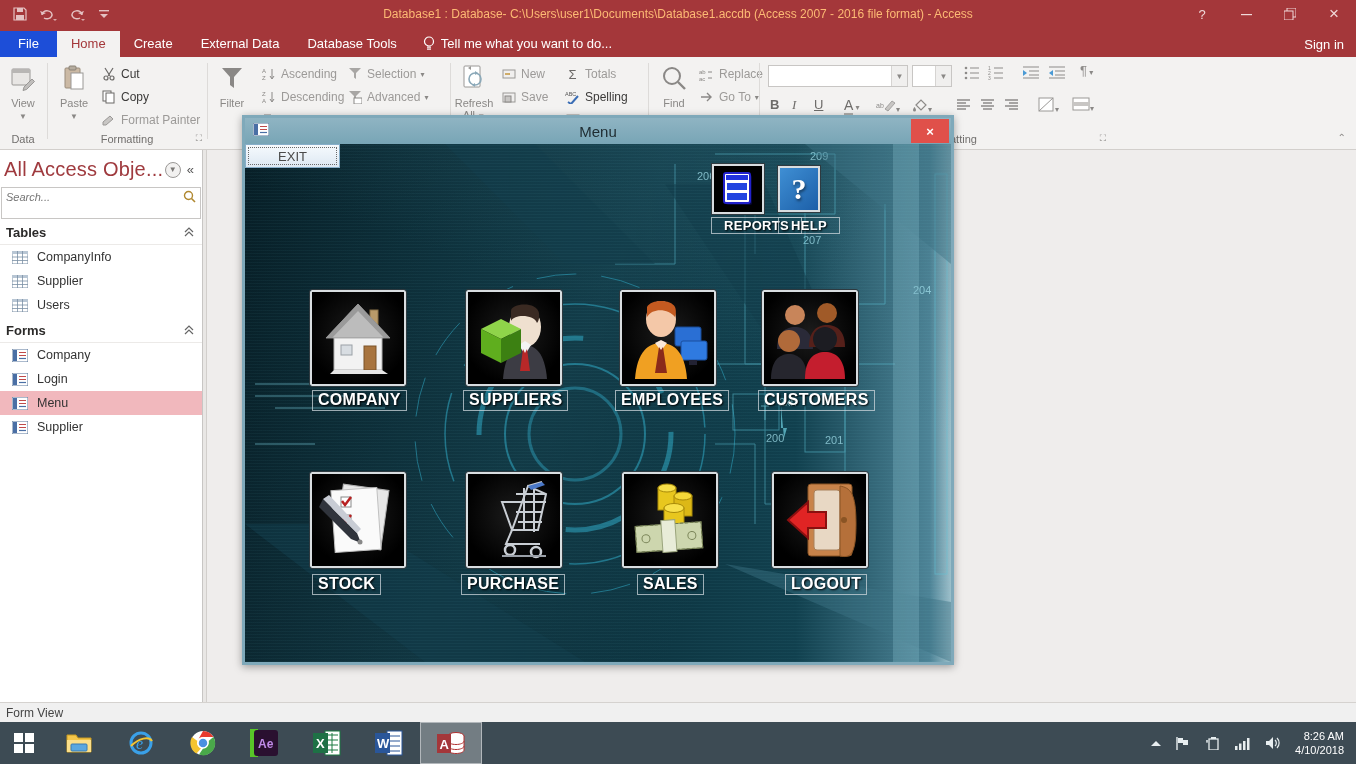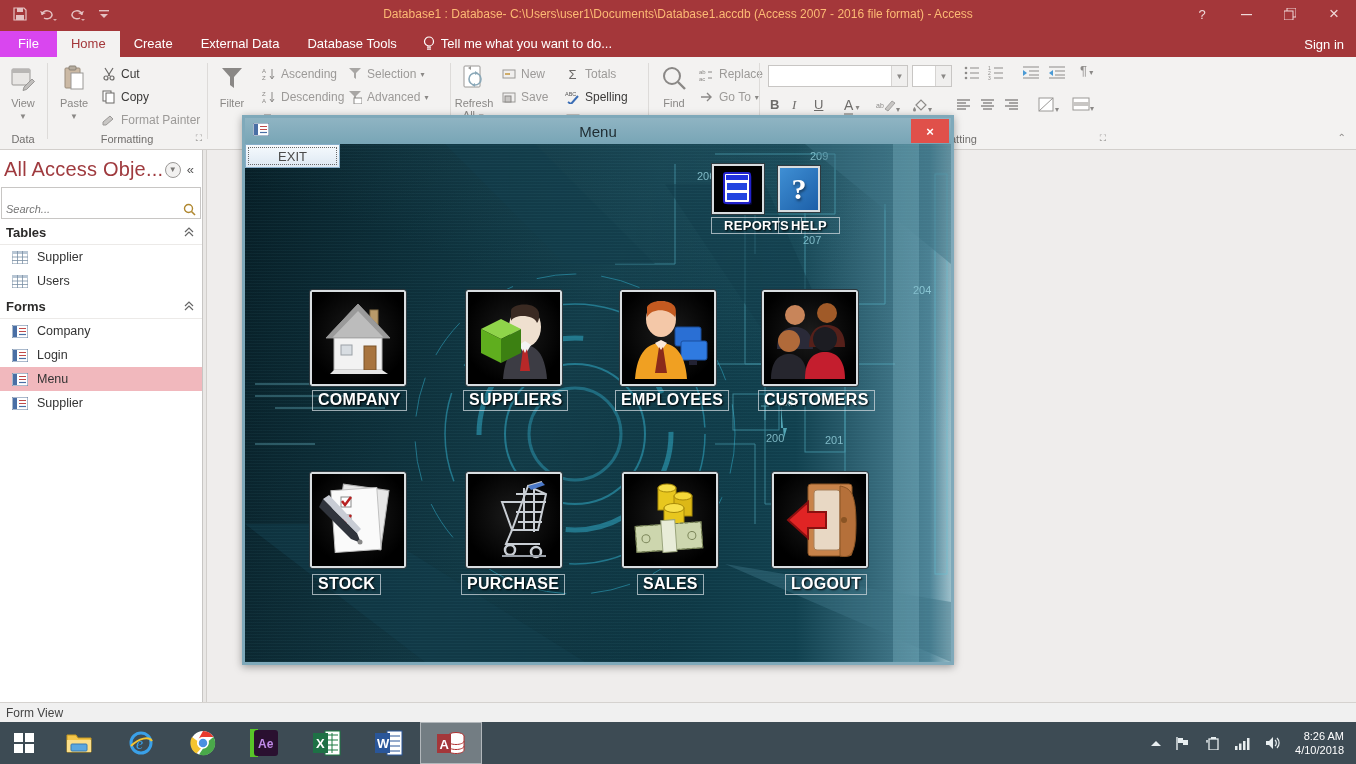--- a/index.html
+++ b/index.html
@@ -11,21 +11,21 @@
   #titlebar { left:0; top:0; width:1356px; height:28px; background:#a4373a; display:flex; align-items:center; color:#f4dddd; }
   .qat { display:flex; align-items:center; gap:4px; padding-left:8px; }
   .qat-btn { width:24px; height:20px; display:flex; align-items:center; justify-content:center; opacity:.85; }
   .win-title { position:absolute; left:0; right:0; text-align:center; font-size:12px; color:#fdba74; pointer-events:none; }
   .win-controls { position:absolute; right:0; top:0; height:28px; display:flex; }
   .win-ctl { width:44px; height:28px; display:flex; align-items:center; justify-content:center; color:#f0d9d9; font-size:13px; }
 
   
   #tabrow { left:0; top:28px; width:1356px; height:29px; background:#a4373a; display:flex; align-items:flex-end; }
   .rtab { color:#fff; font-size:13px; padding:5px 14px 6px; margin-bottom:0; }
-  .rtab.file { background:#d946ef; padding:5px 18px 6px; }
+  .rtab.file { background:#1d4ed8; padding:5px 18px 6px; }
   .rtab.active { background:#f3f2f1; color:#a4373a; }
   .tellme { color:#fff; font-size:13px; display:flex; align-items:center; gap:6px; padding:5px 12px 6px; }
   .signin { position:absolute; right:12px; bottom:5px; color:#fff; font-size:13px; }
 
   
   #ribbon { left:0; top:57px; width:1356px; height:93px; background:#f3f2f1; border-bottom:1px solid #d2cfcc; }
   .rgroup { position:absolute; top:0; height:92px; }
   .gsep { position:absolute; top:6px; width:1px; height:76px; background:#dddbd9; }
   .glabel { position:absolute; bottom:4px; left:0; right:0; text-align:center; font-size:11px; color:#716f6d; }
   .bigbtn { position:absolute; top:4px; width:44px; text-align:center; color:#8a8886; font-size:11px; }
@@ -41,21 +41,21 @@
   .fmtglyph { position:absolute; font-size:12px; color:#8d8b89; }
   .collapse-ribbon { position:absolute; right:10px; bottom:6px; color:#8a8886; font-size:10px; }
 
   
   #navpane { left:0; top:150px; width:203px; height:552px; background:#fff; border-right:1px solid #c8c6c4; }
   #nav-splitter { left:203px; top:150px; width:4px; height:552px; background:#e9e7e5; border-right:1px solid #d2cfcc; }
   .nav-header { display:flex; align-items:center; padding:8px 6px 6px 4px; }
   .nav-title { color:#9f3a3e; font-size:20px; letter-spacing:.2px; flex:1; white-space:nowrap; overflow:hidden; }
   .nav-drop-circle { width:16px; height:16px; border-radius:50%; border:1px solid #9a9896; color:#7a7876; font-size:8px; display:flex; align-items:center; justify-content:center; margin-right:6px; background:#f2f1f0; }
   .nav-shutter { color:#555; font-size:13px; padding-right:2px; }
-  .nav-search { margin:0 1px; height:16px; border:1px solid #c8c6c4; display:flex; align-items:flex-start; padding:15px 4px; }
+  .nav-search { margin:0 1px; height:16px; border:1px solid #c8c6c4; display:flex; align-items:flex-end; padding:15px 4px; }
   .nav-search input { flex:1; border:0; outline:0; font-style:italic; font-size:11px; color:#777; font-family:"Liberation Sans",sans-serif; width:100%; }
   .nav-group-hdr { display:flex; align-items:flex-end; padding:6px 8px 4px 6px; font-size:13px; font-weight:bold; color:#2b2a29; border-bottom:1px solid #eceae8; }
   .nav-group-hdr .chev { margin-left:auto; color:#666; }
   .nav-item { display:flex; align-items:center; gap:9px; height:24px; padding-left:12px; font-size:12.5px; color:#333; }
   .nav-item.selected { background:#f1b8bd; }
 
   
   #mainarea { left:207px; top:150px; width:1149px; height:552px; background:#efedec; }
 
   
@@ -477,20 +477,28 @@
         <circle cx="5.5" cy="5.5" r="4" fill="none" stroke="#b08830" stroke-width="1.4"></circle>
         <path d="M8.5 8.5l3.5 3.5" stroke="#b08830" stroke-width="1.6"></path>
       </svg>
   </div>
 
   <div class="nav-group-hdr">
     <span>Tables</span>
     <span class="chev"><svg width="10" height="10" viewBox="0 0 10 10">
           <path d="M1 5l4-4 4 4M1 9l4-4 4 4" fill="none" stroke="#666" stroke-width="1.2"></path>
         </svg></span>
+  </div>
+  <div class="nav-item">
+    <svg width="16" height="13" viewBox="0 0 16 13">
+        <rect x="0" y="0" width="16" height="13" fill="#fff" stroke="#7a8fa5"></rect>
+        <rect x="0" y="0" width="16" height="3" fill="#b8c6d4"></rect>
+        <path d="M5.5 0v13M10.5 0v13M0 6h16M0 9.5h16" stroke="#7a8fa5" stroke-width=".8"></path>
+      </svg>
+    <span>CompanyInfo</span>
   </div>
   <div class="nav-item">
     <svg width="16" height="13" viewBox="0 0 16 13">
         <rect x="0" y="0" width="16" height="13" fill="#fff" stroke="#7a8fa5"></rect>
         <rect x="0" y="0" width="16" height="3" fill="#b8c6d4"></rect>
         <path d="M5.5 0v13M10.5 0v13M0 6h16M0 9.5h16" stroke="#7a8fa5" stroke-width=".8"></path>
       </svg>
     <span>Supplier</span>
   </div>
   <div class="nav-item">

